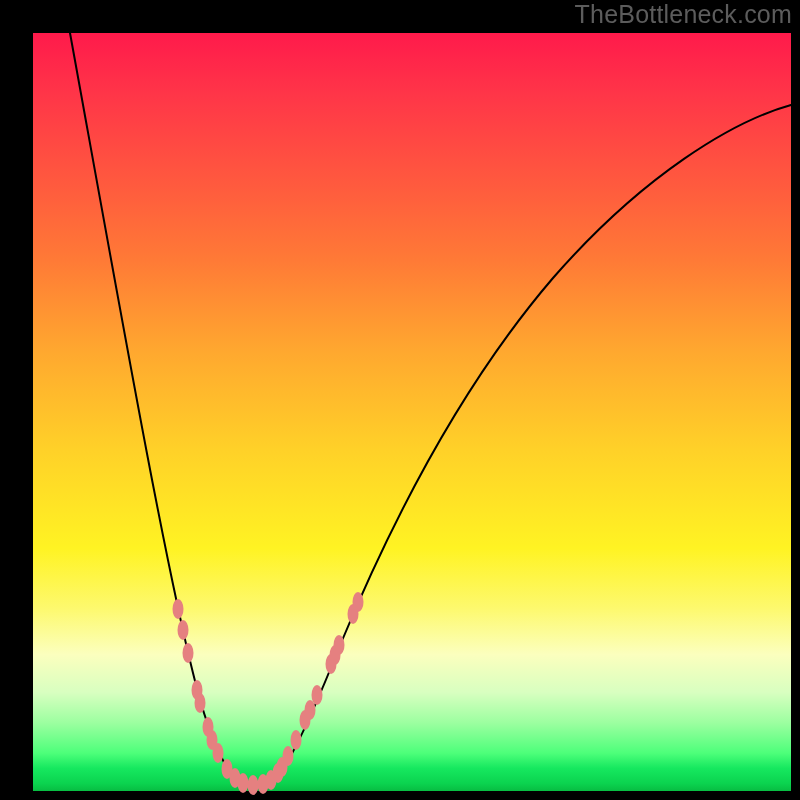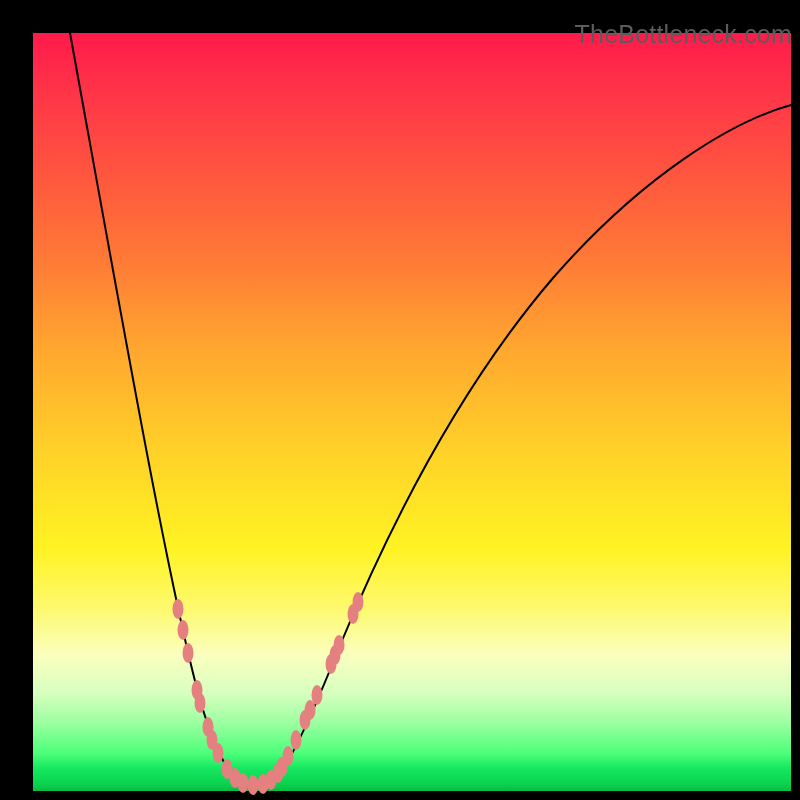--- a/index.html
+++ b/index.html
@@ -40,21 +40,21 @@
       #d8ffc0 87%,
       #9cffa0 91%,
       #4dff7a 95%,
       #16e85f 97%,
       #0bd34f 99%,
       #07bd42 100%
     );
   }
   .watermark {
     position: absolute;
-    top: 20px;
+    top: 0;
     right: 8px;
     font-size: 25px;
     color: #5c5c5c;
     font-family: Arial, sans-serif;
     letter-spacing: 0.2px;
     font-weight: 400;
     text-align: center;
   }
   svg.curves {
     position: absolute;

